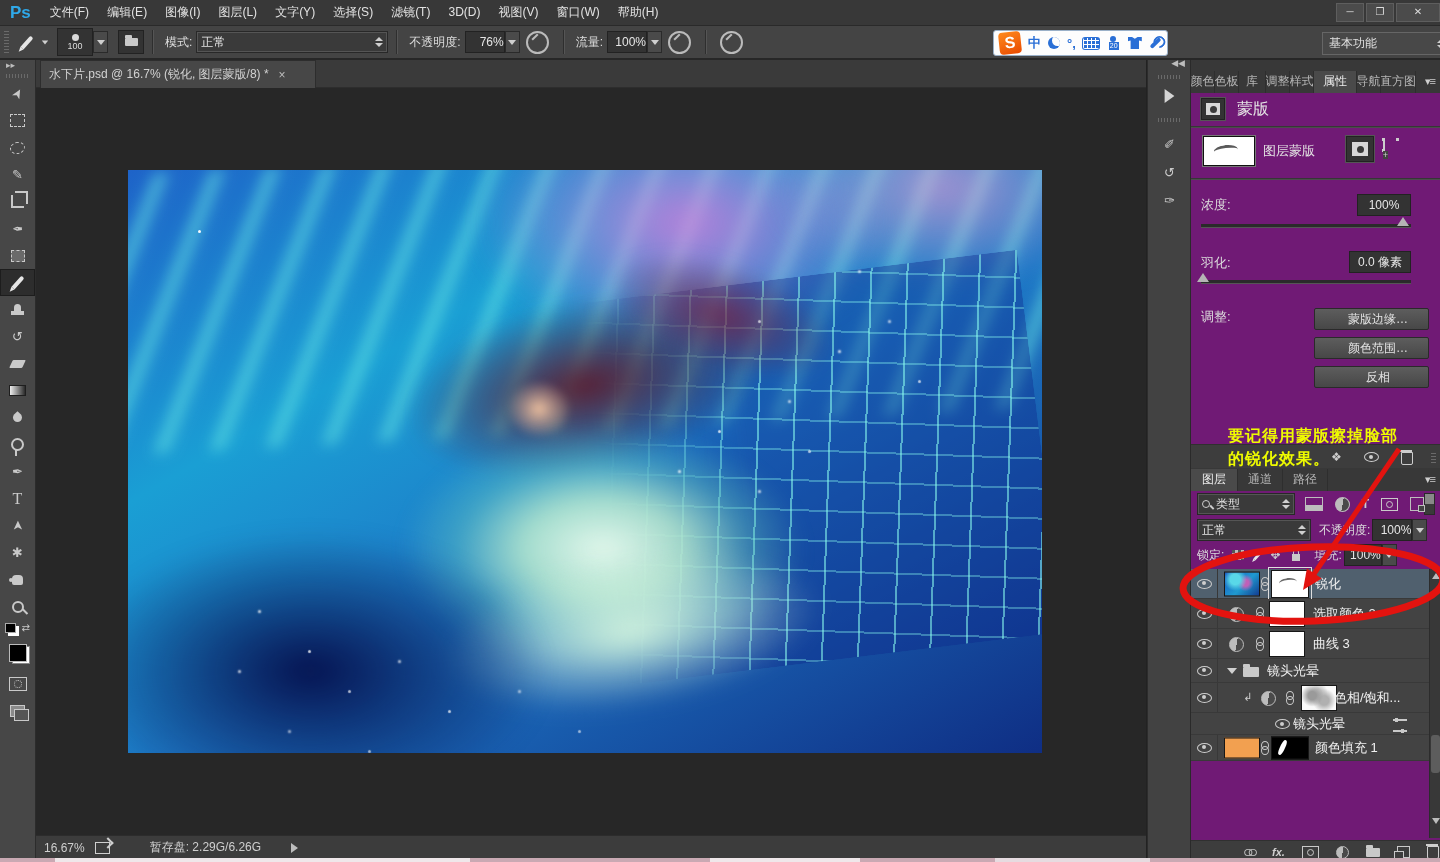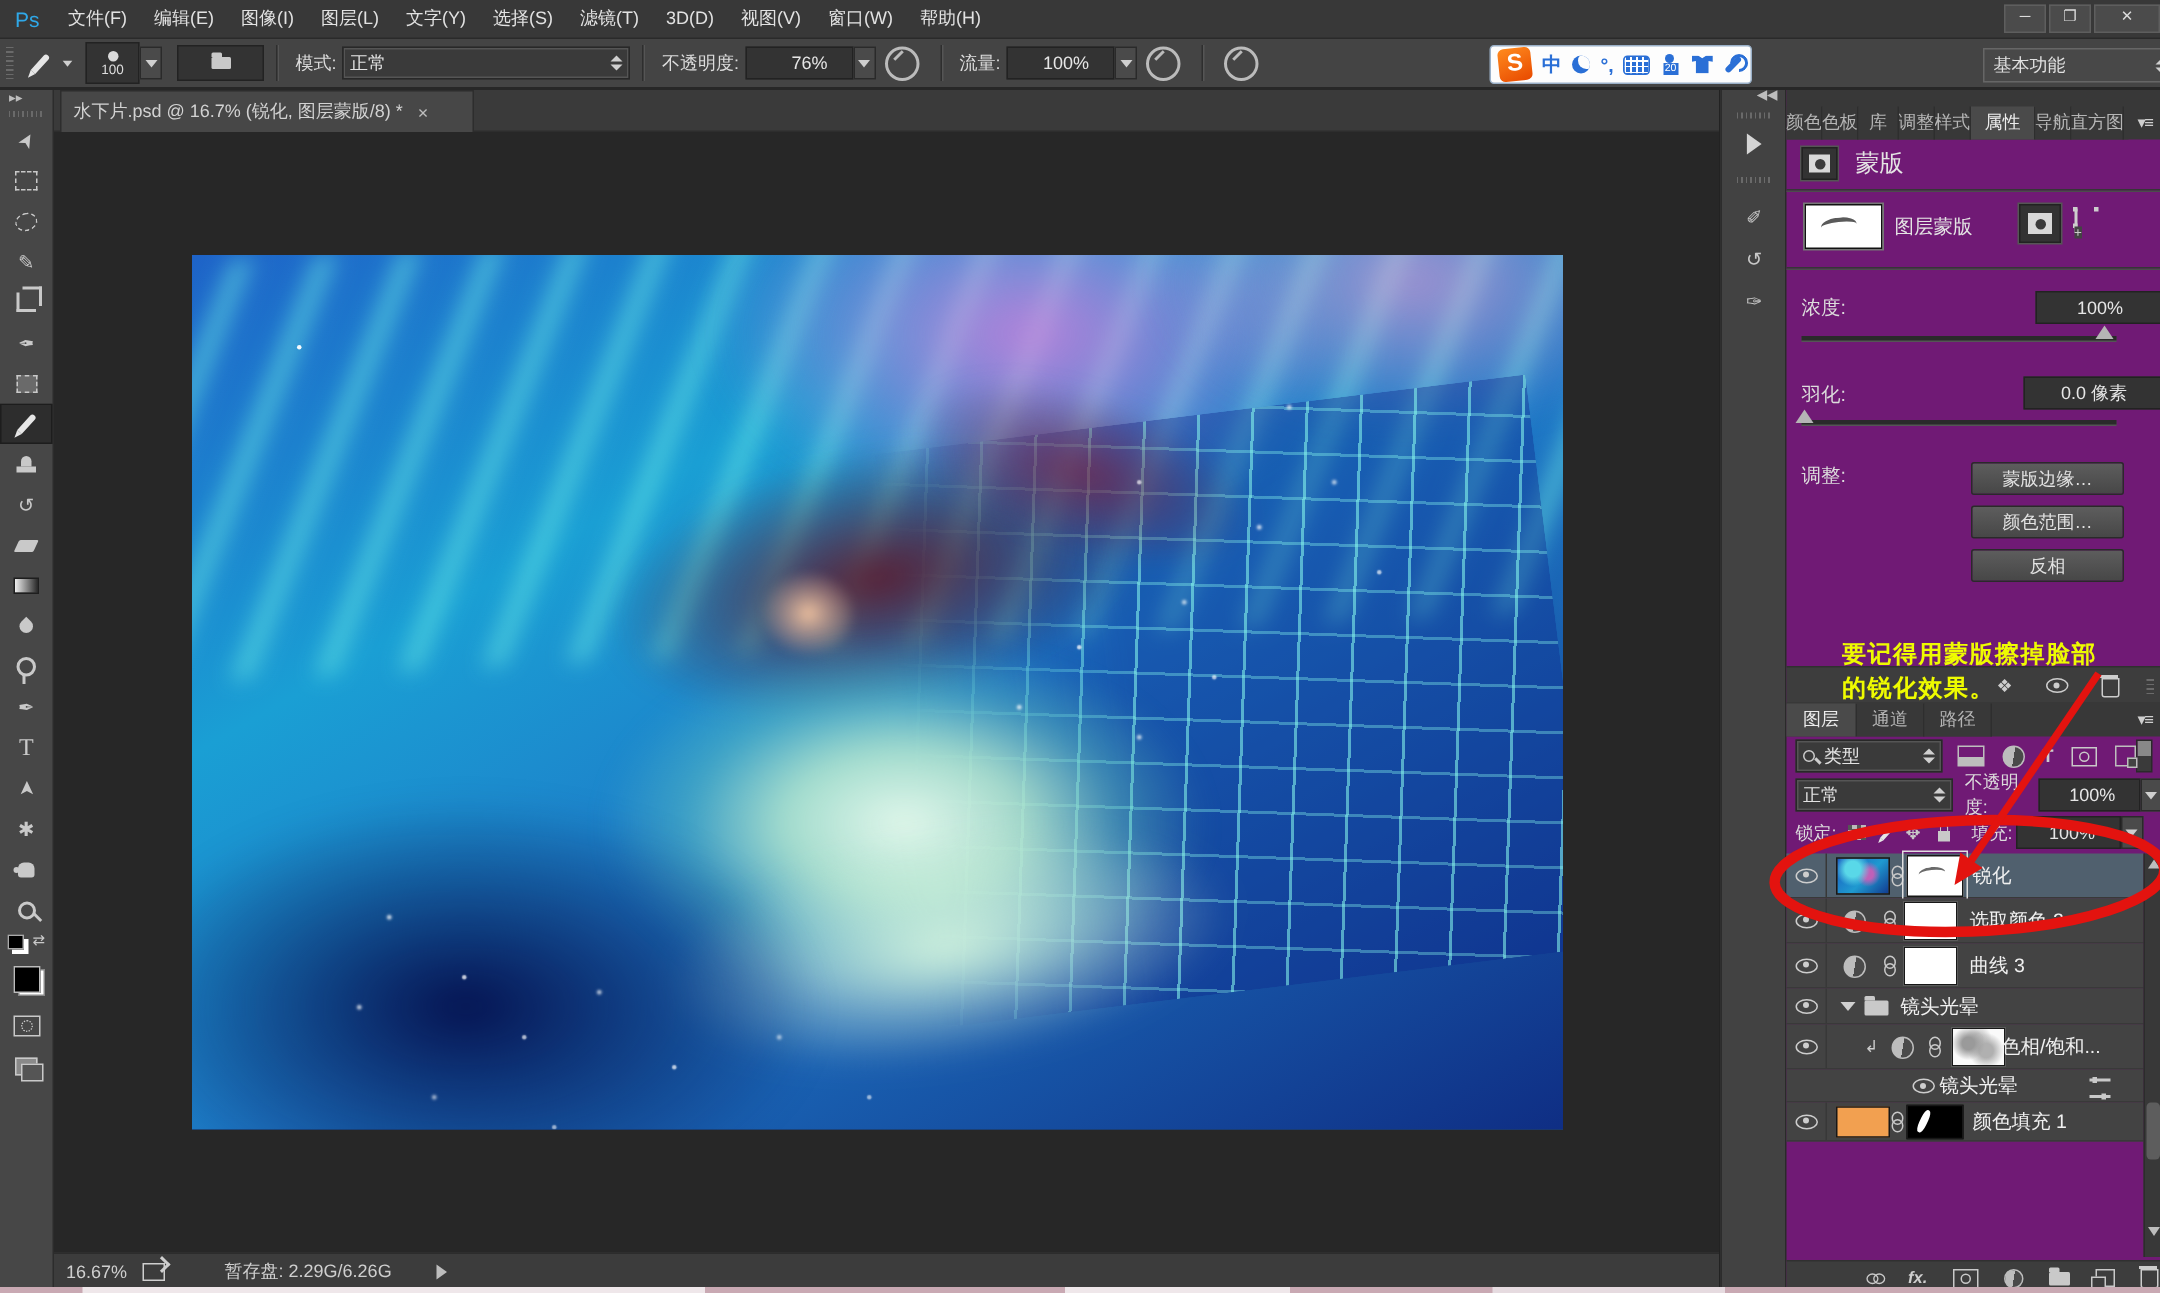--- a/index.html
+++ b/index.html
@@ -2,36 +2,36 @@
 <html><head>
 <meta charset="utf-8">
 <style>
   html,body{margin:0;padding:0;background:#222;}
   body{width:1440px;height:862px;position:relative;overflow:hidden;
        font-family:"Liberation Sans","DejaVu Sans",sans-serif;color:#d6d6d6;font-size:12px;}
   .abs{position:absolute;}
   .flex{display:flex;align-items:center;}
   
   #titlebar{left:0;top:0;width:1440px;height:25px;background:#383838;border-bottom:1px solid #2a2a2a;z-index:5;}
-  .pslogo{color:#2fa8e8;font-weight:normal;font-size:14px;padding:0 10px;}
+  .pslogo{color:#2fa8e8;font-weight:bold;font-size:17px;padding:0 10px;}
   .menuitem{padding:0 9px;line-height:25px;color:#e2e2e2;position:relative;z-index:3;}
   .winbtn{width:26px;height:17px;background:#4b4b4b;border:1px solid #5e5e5e;color:#ddd;
           text-align:center;line-height:15px;font-size:10px;margin-left:2px;}
   .winbtn.close{width:42px;}
   #badge57{left:612px;top:-34px;width:56px;height:54px;border-radius:50%;
            background:#4d7f60;border:4px solid #7fa489;color:#2e5d3e;font-weight:bold;
            font-size:15px;text-align:center;line-height:88px;z-index:2;}
   #optionsbar{left:0;top:26px;width:1440px;height:32px;background:#444444;border-bottom:2px solid #272727;z-index:5;}
   .grip{width:5px;height:22px;margin:0 4px;background:repeating-linear-gradient(0deg,#6a6a6a 0 1px,transparent 1px 3px);}
   .vgrip{height:4px;width:24px;background:repeating-linear-gradient(90deg,#6a6a6a 0 1px,transparent 1px 3px);}
   .optlabel{color:#dcdcdc;margin:0 4px;}
   .dd{background:#3a3a3a;border:1px solid #282828;box-shadow:0 0 0 1px #555 inset;
       height:20px;display:flex;align-items:center;padding:0 4px;color:#e2e2e2;}
   .valbox{background:#333;border:1px solid #222;height:20px;display:flex;align-items:center;
-          justify-content:flex-end;padding:0 16px;color:#e6e6e6;}
+          justify-content:flex-end;padding:0 0;color:#e6e6e6;}
   .ddbtn{width:13px;height:20px;background:#4a4a4a;border:1px solid #2a2a2a;display:flex;align-items:center;justify-content:center;}
   .caret{width:0;height:0;border-left:4px solid transparent;border-right:4px solid transparent;border-top:5px solid #cfcfcf;}
   .updown{display:inline-block;margin-left:auto;}
   .updown i{display:block;width:0;height:0;border-left:4px solid transparent;border-right:4px solid transparent;}
   .updown i.u{border-bottom:4px solid #cfcfcf;margin-bottom:2px;}
   .updown i.d{border-top:4px solid #cfcfcf;}
   .sep{width:1px;height:24px;background:#2e2e2e;margin:0 8px;box-shadow:1px 0 0 #555;}
   .circbtn{width:19px;height:19px;border:2px solid #bbb;border-radius:50%;position:relative;margin:0 6px;}
   .circbtn::after{content:'';position:absolute;left:3px;top:3px;width:8px;height:2px;background:#bbb;transform:rotate(-45deg);}
   
@@ -95,21 +95,21 @@
   #iconstrip{left:1147px;top:58px;width:43px;height:804px;background:#424242;border-left:1px solid #2c2c2c;z-index:4;}
   .stripbtn{width:43px;height:28px;display:flex;align-items:center;justify-content:center;color:#cfcfcf;font-size:14px;}
   
   #rightdock{left:1190px;top:58px;width:250px;height:804px;background:#701a75;border-left:1px solid #2a2a2a;z-index:4;}
   .ptab{height:22px;display:flex;align-items:center;justify-content:center;color:#b5b5b5;background:#383838;
         border-right:1px solid #2e2e2e;overflow:hidden;white-space:nowrap;}
   .ptab.active{background:#4a4a4a;color:#ececec;}
   .pmenu{color:#cfcfcf;font-size:11px;letter-spacing:-1px;}
   .hr{height:1px;background:#363636;box-shadow:0 1px 0 #4c4c4c;}
   .pbtn{background:linear-gradient(#5d5d5d,#474747);border:1px solid #2a2a2a;border-radius:2px;
-        color:#e2e2e2;display:flex;align-items:center;justify-content:center;height:20px;}
+        color:#e2e2e2;display:flex;align-items:center;justify-content:center;height:20px;padding-left:13px;}
   .slider-track{height:3px;background:#2a2a2a;box-shadow:0 1px 0 #555;}
   .sthumb{width:0;height:0;border-left:6px solid transparent;border-right:6px solid transparent;border-bottom:9px solid #b5b5b5;}
   .i-eye{width:13px;height:8px;border:1px solid #cdcdcd;border-radius:50%;position:relative;}
   .i-eye::after{content:'';position:absolute;left:4px;top:1.5px;width:4px;height:4px;border-radius:50%;background:#cdcdcd;}
   .i-trash{width:10px;height:11px;border:1px solid #cdcdcd;border-radius:0 0 2px 2px;position:relative;margin-top:3px;}
   .i-trash::before{content:'';position:absolute;left:-2px;top:-3px;width:12px;height:2px;background:#cdcdcd;}
   .maskbtn{width:26px;height:24px;background:#333;border:1px solid #222;box-shadow:0 0 0 1px #555;display:flex;align-items:center;justify-content:center;}
   .maskbtn .inner{width:16px;height:14px;background:#d8d8d8;display:flex;align-items:center;justify-content:center;}
   .maskbtn .inner::after{content:'';width:7px;height:7px;border-radius:50%;background:#3a3a3a;}
   .i-vmask{width:16px;height:12px;border:1px solid #cdcdcd;position:relative;}

